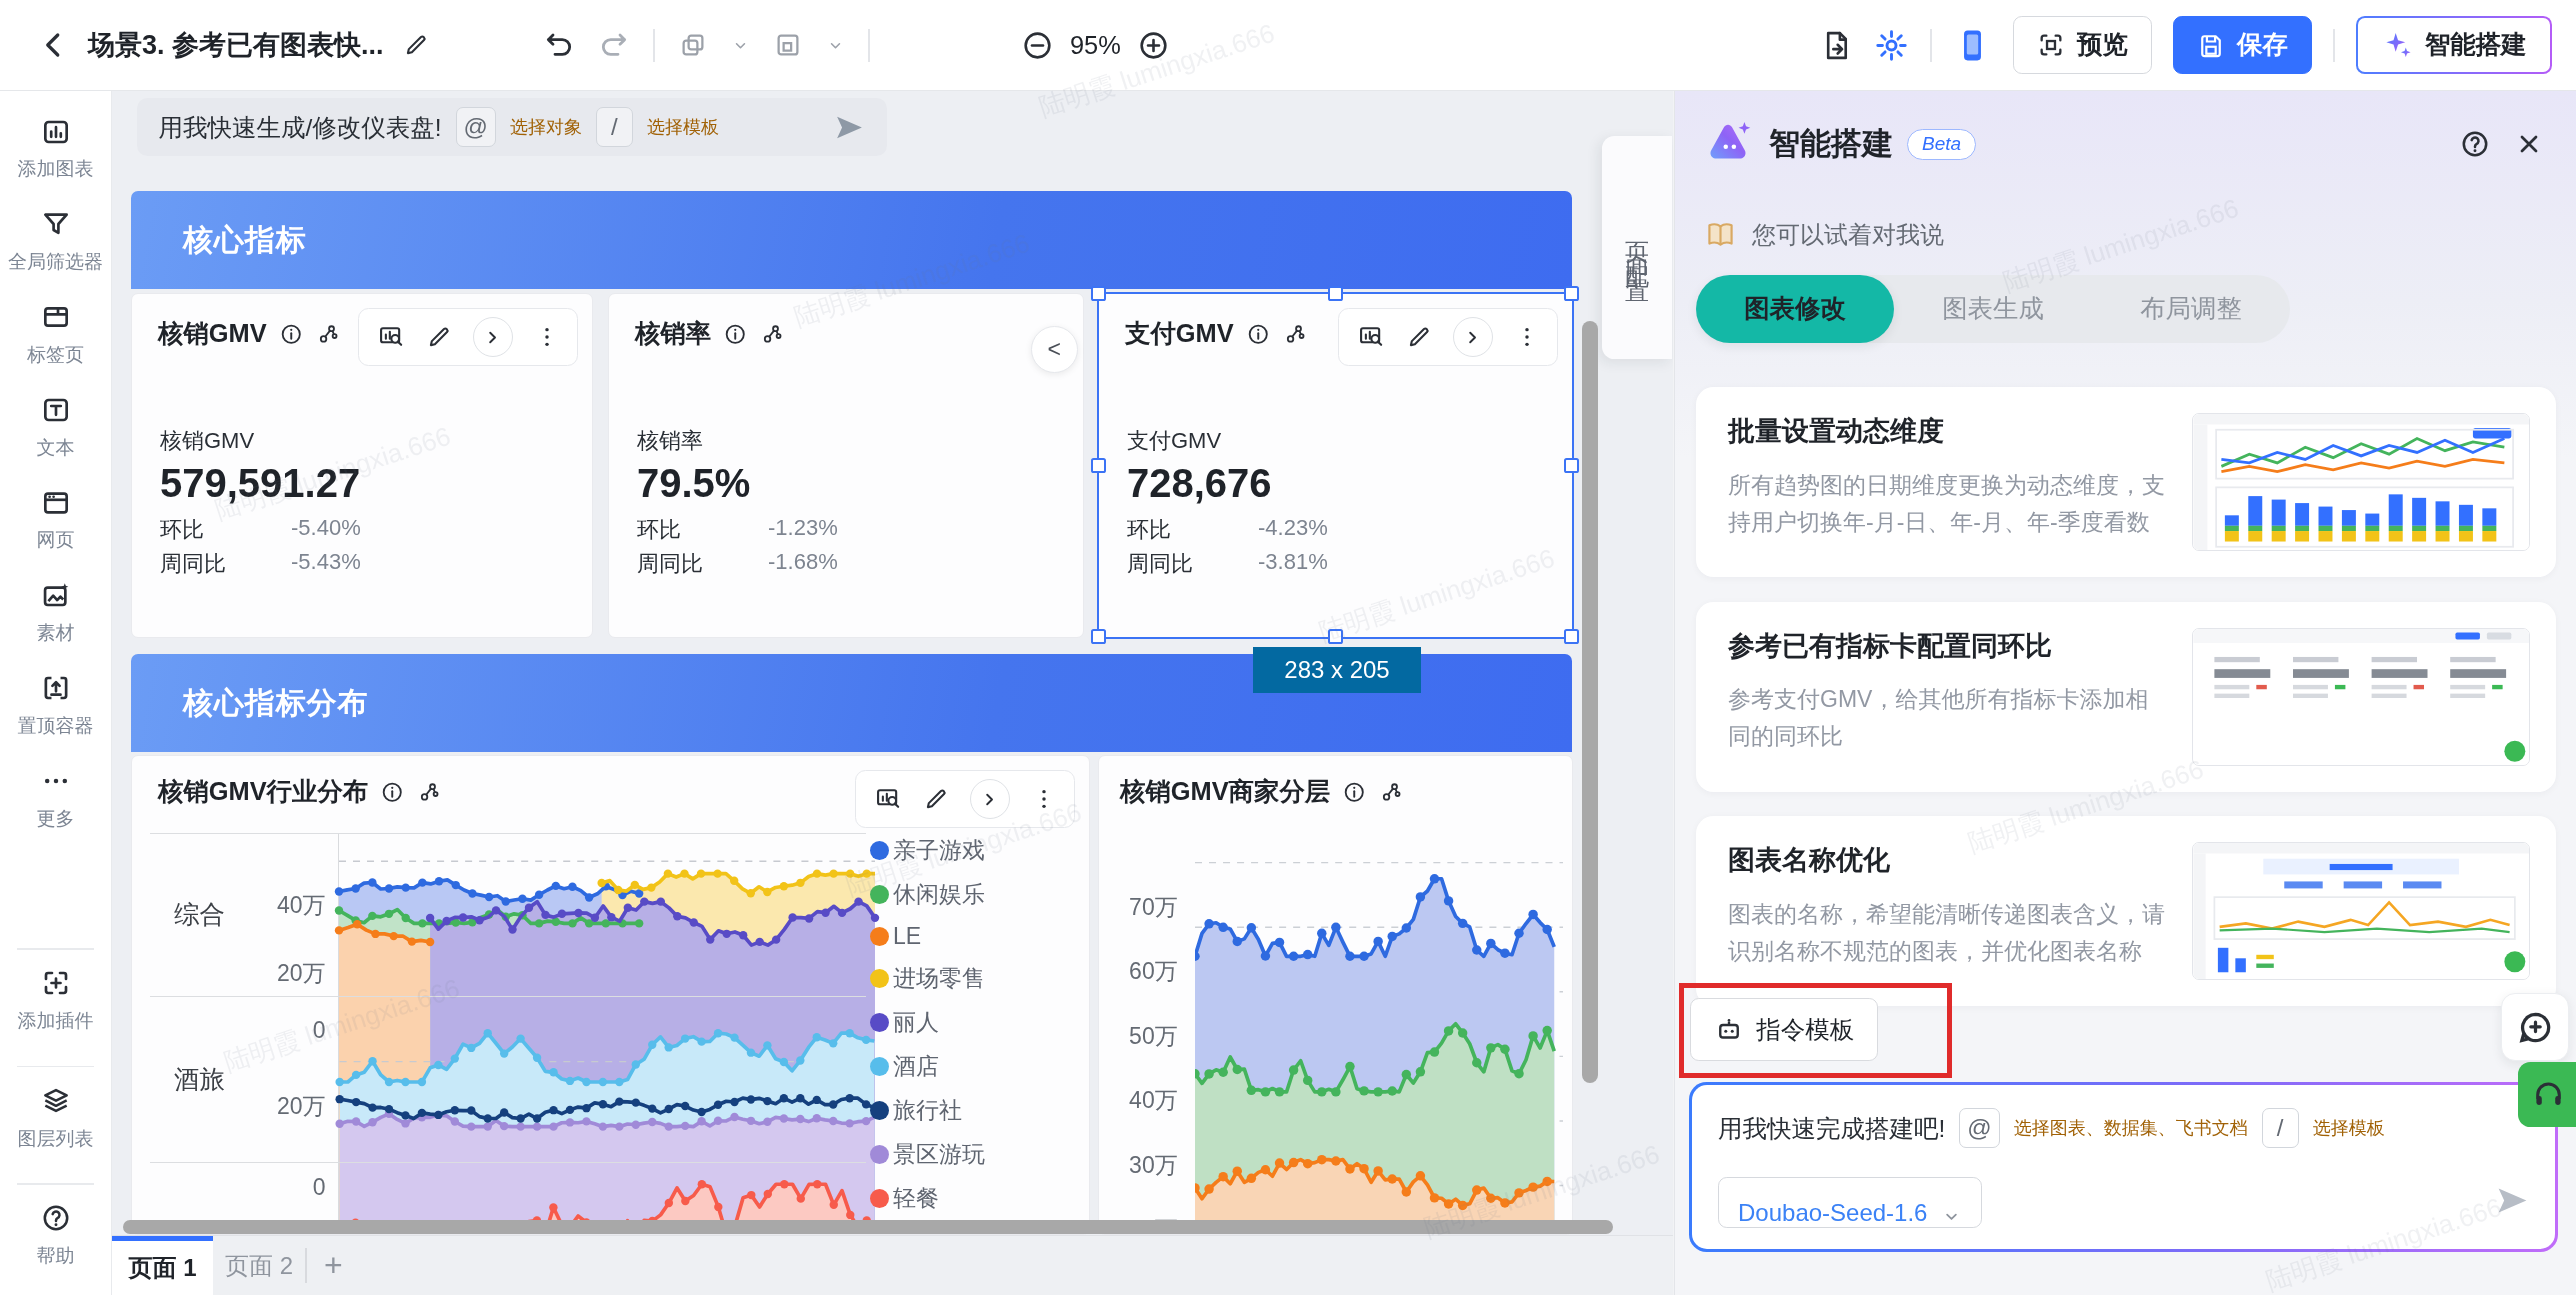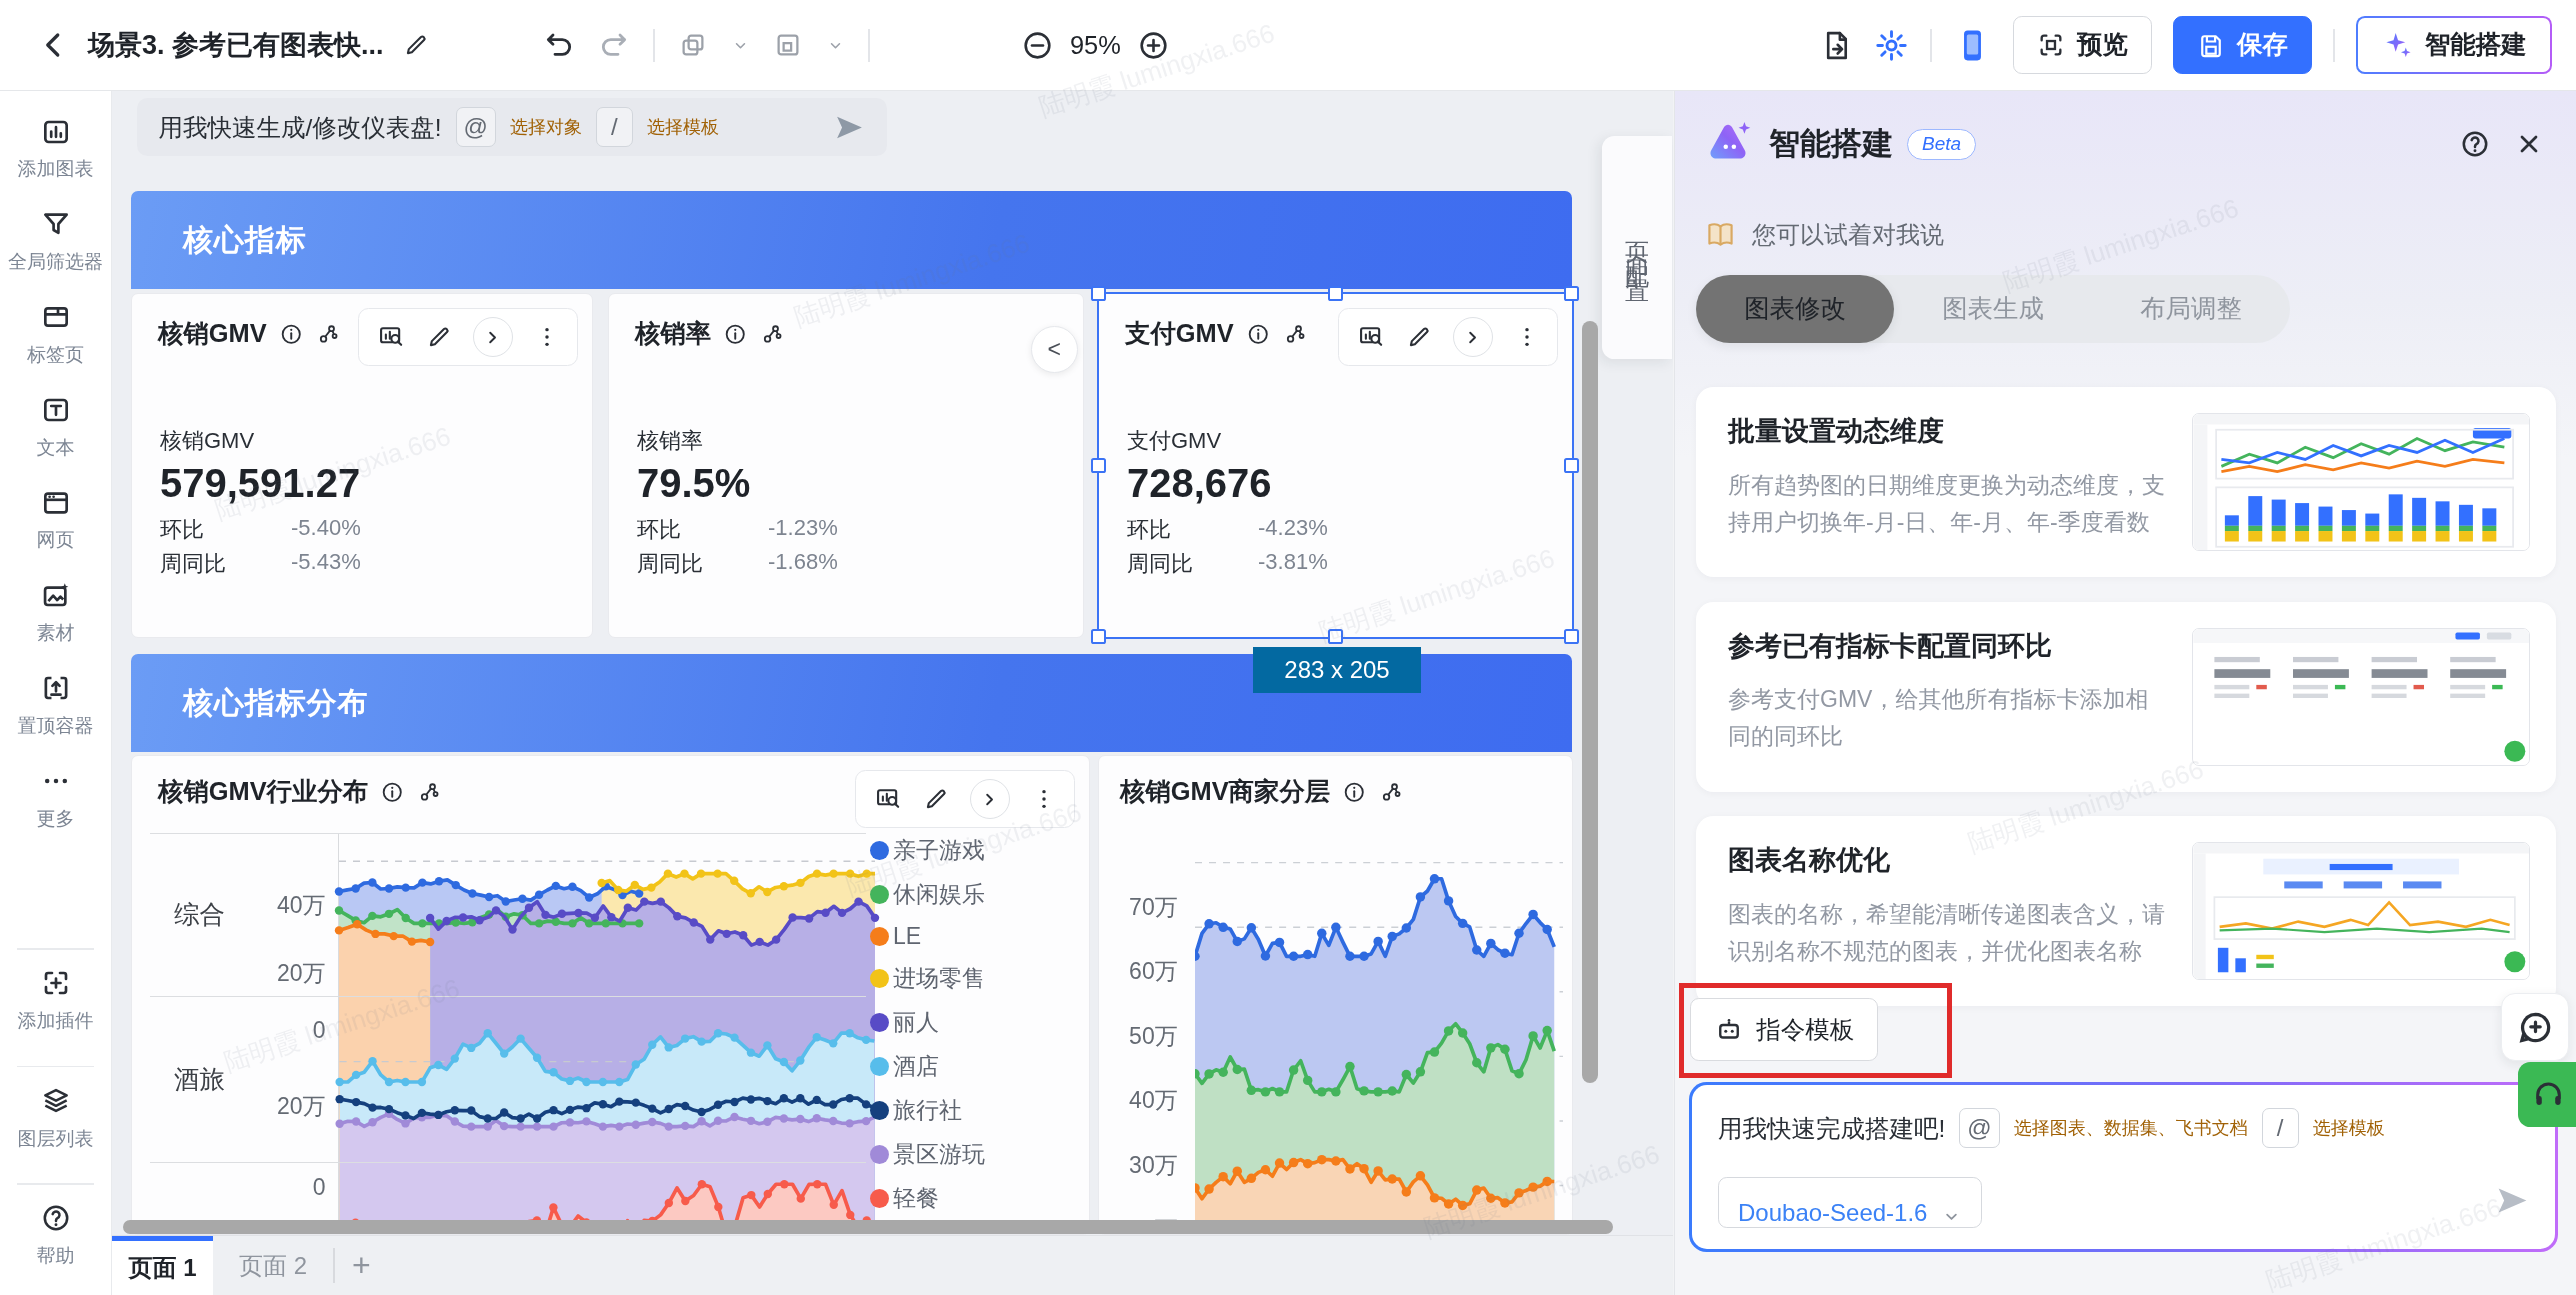--- a/index.html
+++ b/index.html
@@ -68,35 +68,35 @@
   .legend-label { font-size:23px; color:#5f6570; white-space:nowrap; }
 
   #hscroll { position:absolute; left:10.5px; top:1129px; width:1490px; height:14px; background:#a8a8a8; border-radius:7px; z-index:9; }
   #vscroll { position:absolute; left:1470px; top:230px; width:16px; height:762px; background:#a8a8a8; border-radius:8px; z-index:9; }
   #page-config-tab { position:absolute; left:1490px; top:45px; width:70px; height:223px; background:#fbfbfd; border-radius:12.3px 0 0 12.3px; box-shadow:-3.5px 3.5px 12.3px rgba(31,35,41,.08); display:flex; align-items:center; justify-content:center; z-index:8; }
   #page-config-tab span { writing-mode:vertical-lr; font-size:24px; color:#5f6570; letter-spacing:12.3px; }
 
   #tabbar { position:absolute; left:0; top:1144px; width:1561px; height:60px; background:#eef0f3; border-top:1.8px solid #e0e2e6; display:flex; align-items:stretch; z-index:10; }
   .ptab { display:flex; align-items:center; justify-content:center; font-size:24px; cursor:pointer; }
   .ptab.active { width:101px; background:#fff; border-top:5.3px solid #3370ff; font-weight:bold; color:#1f2329; }
-  .ptab.idle { width:120px; color:#8f959e; }
+  .ptab.idle { width:92px; color:#8f959e; }
   .ptab-div { width:1.8px; height:35px; background:#d8dade; align-self:center; }
   .ptab-add { width:53px; display:flex; align-items:center; justify-content:center; color:#8f959e; font-size:32px; cursor:pointer; }
 
   
   #panel { position:absolute; left:1674px; top:91px; width:902px; height:1204px; background:linear-gradient(180deg,#e8e6f8 0%,#edeef6 210px,#f4f5f8 368px,#f4f5f8 100%); border-left:1.8px solid #e3e5e9; z-index:25; }
   #panel-header { display:flex; align-items:center; padding:26px 32px 0 26px; }
   #panel-title { font-size:31px; font-weight:bold; color:#1f2329; margin-left:14px; }
   #beta-pill { margin-left:14px; font-size:19px; font-style:italic; color:#3370ff; border:1.8px solid #9db8ff; background:#fff; border-radius:875px; padding:3.5px 14px; }
   .ph-right { margin-left:auto; display:flex; align-items:center; gap:23px; color:#1f2329; }
   #panel-hint { display:flex; align-items:center; gap:14px; padding:46px 0 0 28px; }
   #panel-hint span { font-size:24px; color:#646a73; }
   #panel-tabs { margin:23px 0 0 21px; width:594px; height:68px; background:#e7e9ed; border-radius:34px; display:flex; padding:0; }
   .seg { flex:1; display:flex; align-items:center; justify-content:center; font-size:25.4px; color:#8f959e; border-radius:34px; cursor:pointer; }
-  .seg.active { background:#737373; color:#1f2329; font-weight:normal; box-shadow:0 3.5px 10.5px rgba(31,35,41,.08); }
+  .seg.active { background:#14b8a6; color:#1f2329; font-weight:bold; box-shadow:0 3.5px 10.5px rgba(31,35,41,.08); }
   #panel-cards { position:absolute; left:21px; top:296px; width:860px; display:flex; flex-direction:column; gap:24.5px; }
   .pcard { background:#fff; border-radius:17.5px; padding:26px 26px 26px 32px; display:flex; gap:21px; cursor:pointer; box-shadow:0 1.8px 7px rgba(31,35,41,.04); }
   .pcard-text { flex:1; }
   .pcard-title { font-size:27px; font-weight:bold; color:#1f2329; margin-bottom:17.5px; }
   .pcard-desc { font-size:23px; color:#9298a3; line-height:1.62; max-width:491px; }
   .pcard-thumb { width:338px; height:138px; border:1.8px solid #e3e5ea; border-radius:7px; background:#fff; flex:none; overflow:hidden; align-self:center; }
 
   #red-box { position:absolute; left:4.4px; top:892px; width:273px; height:95px; border:5.3px solid #e02b2b; z-index:5; }
   #template-btn { position:absolute; left:15px; top:907px; height:63px; padding:0 23px; background:#fff; border:1.8px solid #d9dbdf; border-radius:8.8px; display:flex; align-items:center; gap:12.3px; font-size:24.5px; color:#1f2329; cursor:pointer; z-index:6; }
   #chat-plus-btn { position:absolute; left:826px; top:902px; width:68px; height:68px; background:#fff; border:1.8px solid #eceef1; border-radius:14px; box-shadow:0 3.5px 10.5px rgba(31,35,41,.08); display:flex; align-items:center; justify-content:center; color:#3370ff; cursor:pointer; z-index:6; }

